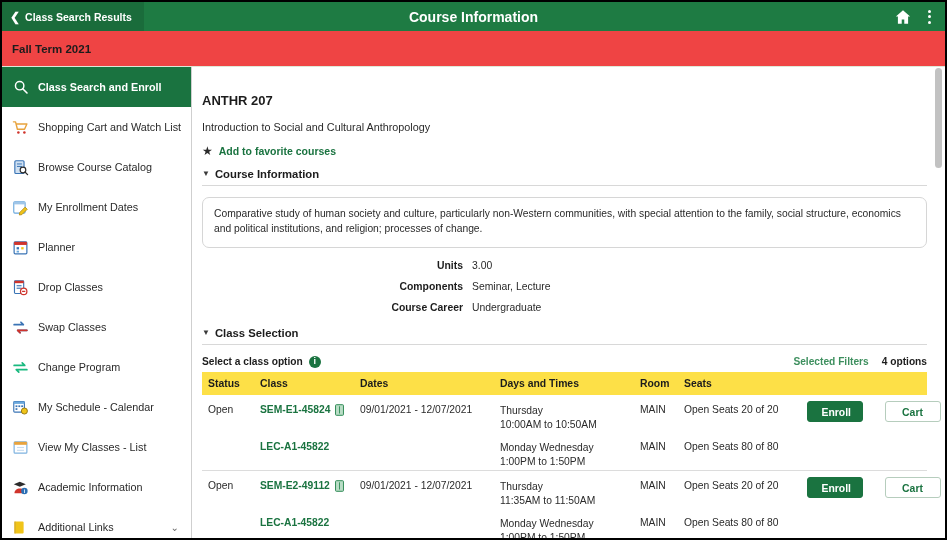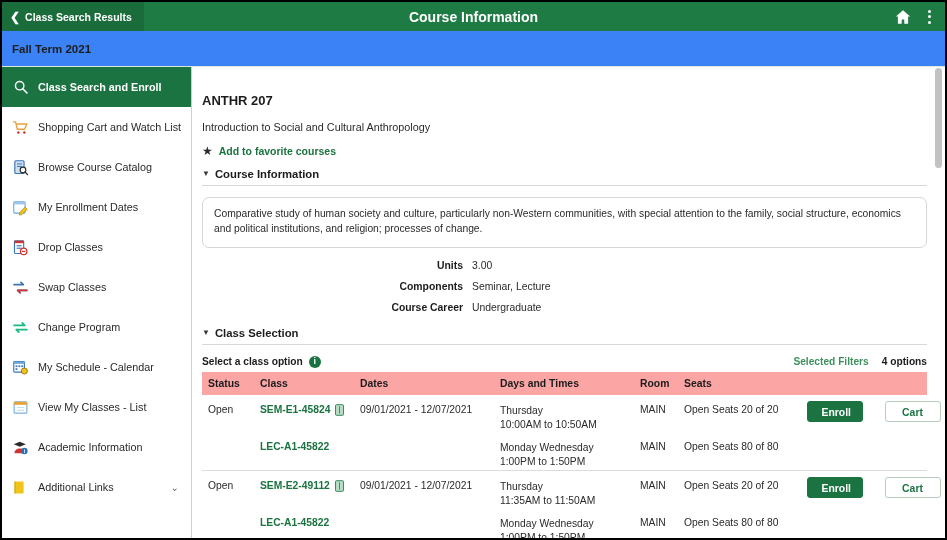--- a/index.html
+++ b/index.html
@@ -80,21 +80,21 @@
   .kebab i {
     display: block;
     width: 3px; height: 3px;
     border-radius: 50%;
     background: #ffffff;
   }
 
   
   .termband {
     height: 36px;
-    background: #3b82f6;
+    background: #ef4444;
     display: flex;
     align-items: center;
     padding-left: 10px;
     box-sizing: border-box;
     border-bottom: 1px solid #dfe8d8;
   }
   .termband .term {
     font-size: 11.5px;
     font-weight: bold;
     color: #1c1c1c;
@@ -277,21 +277,21 @@
   }
   .opt-count {
     font-size: 10.2px;
     font-weight: bold;
     color: #1c1c1c;
   }
 
   
   .tbl { width: 100%; border-collapse: collapse; table-layout: fixed; }
   .tbl thead th {
-    background: #fca5a5;
+    background: #fde047;
     font-size: 10.4px;
     font-weight: bold;
     color: #1c1c1c;
     text-align: left;
     padding: 6px 0 6px 0;
     height: 22px;
     box-sizing: border-box;
   }
   .c-status { width: 58px; padding-left: 6px !important; }
   .c-class  { width: 100px; }
@@ -439,20 +439,32 @@
         <span class="nav-ico">
           <svg width="17" height="17" viewBox="0 0 24 24">
               <rect x="2.5" y="4" width="16" height="16" rx="1.5" fill="#ffffff" stroke="#6aa8dd" stroke-width="1.6"></rect>
               <rect x="2.5" y="4" width="16" height="3.6" fill="#9fc5e8"></rect>
               <path d="M11 19l7.5-7.5 3 3L14 22l-3.6.6z" fill="#f0c419" stroke="#b58b10" stroke-width="1.2" stroke-linejoin="round"></path>
             </svg>
         </span>
         <span class="nav-label">My Enrollment Dates</span>
       </div>
 
+      <div class="nav-item">
+        <span class="nav-ico">
+          <svg width="17" height="17" viewBox="0 0 24 24">
+              <rect x="3" y="4" width="18" height="17" rx="1.5" fill="#ffffff" stroke="#3a74b5" stroke-width="1.7"></rect>
+              <rect x="3" y="4" width="18" height="4.4" fill="#d0342c"></rect>
+              <rect x="6.5" y="11.5" width="3.4" height="3.2" fill="#3a74b5"></rect>
+              <rect x="13" y="11.5" width="3.4" height="3.2" fill="#f0c419"></rect>
+              <rect x="6.5" y="16.5" width="3.4" height="2.6" fill="#6aa8dd"></rect>
+            </svg>
+        </span>
+        <span class="nav-label">Planner</span>
+      </div>
 
       <div class="nav-item">
         <span class="nav-ico">
           <svg width="17" height="17" viewBox="0 0 24 24">
               <rect x="3.5" y="2.5" width="13" height="18" rx="1.3" fill="#ffffff" stroke="#3a74b5" stroke-width="1.6"></rect>
               <rect x="3.5" y="2.5" width="13" height="3.4" fill="#d0342c"></rect>
               <line x1="6.5" y1="9.5" x2="13.5" y2="9.5" stroke="#3a74b5" stroke-width="1.6"></line>
               <line x1="6.5" y1="13" x2="13.5" y2="13" stroke="#3a74b5" stroke-width="1.6"></line>
               <circle cx="16.5" cy="17.5" r="4.5" fill="#ffffff" stroke="#d0342c" stroke-width="1.8"></circle>
               <line x1="14.2" y1="17.5" x2="18.8" y2="17.5" stroke="#d0342c" stroke-width="1.8"></line>

